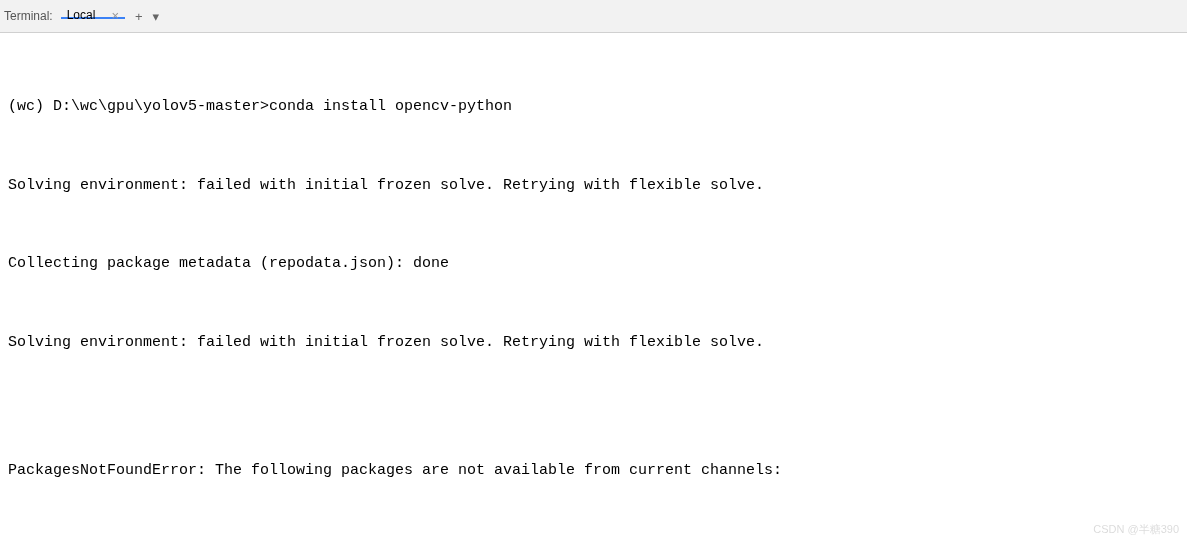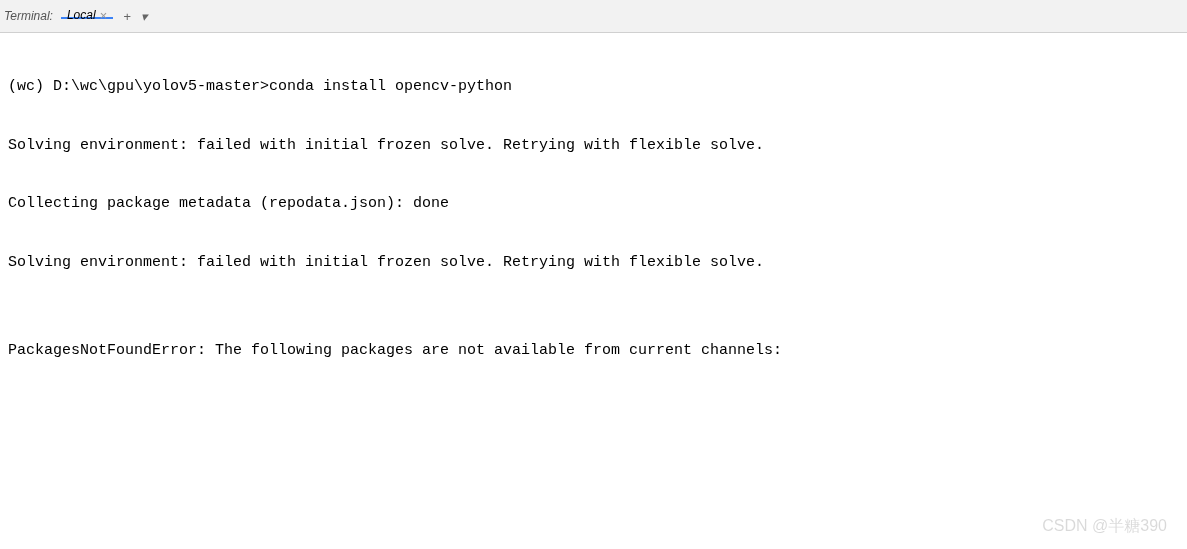--- a/index.html
+++ b/index.html
@@ -19,61 +19,61 @@
     .toolbar {
       height: 24px;
       background: #f2f2f2;
       border-bottom: 1px solid #d0d0d0;
       display: flex;
       align-items: center;
       padding: 16px 4px;
       font-family: -apple-system, "Segoe UI", sans-serif;
       font-size: 12px;
       color: #555;
-      font-style: italic;
     }
     .toolbar-label {
       margin-right: 8px;
     }
     .tab {
       display: flex;
       align-items: center;
       padding: 2px 6px;
       border-bottom: 2px solid #3b82f6;
       color: #000;
       height: 100%;
-      gap: 4px;
+      gap: 16px;
     }
     .tab-close {
       color: #999;
       font-size: 13px;
       line-height: 1;
     }
     .toolbar-btn {
       margin-left: 10px;
       color: #666;
       font-size: 13px;
       cursor: pointer;
     }
     .terminal-content {
       padding: 10px 8px;
       line-height: 1.95;
       white-space: pre;
       font-family: "Consolas", "Monaco", "Courier New", monospace;
     }
     .line {
       white-space: pre;
+      margin-top: 20px;
     }
     .watermark {
       position: absolute;
-      right: 20px;
+      right: 8px;
       bottom: 12px;
       color: rgba(0,0,0,0.15);
       font-family: sans-serif;
-      font-size: 16px;
+      font-size: 11px;
     }
   </style>
 </head>
 <body>
 
 <div class="toolbar">
   <span class="toolbar-label">Terminal:</span>
   <div class="tab">
     <span>Local</span>
     <span class="tab-close">×</span>

